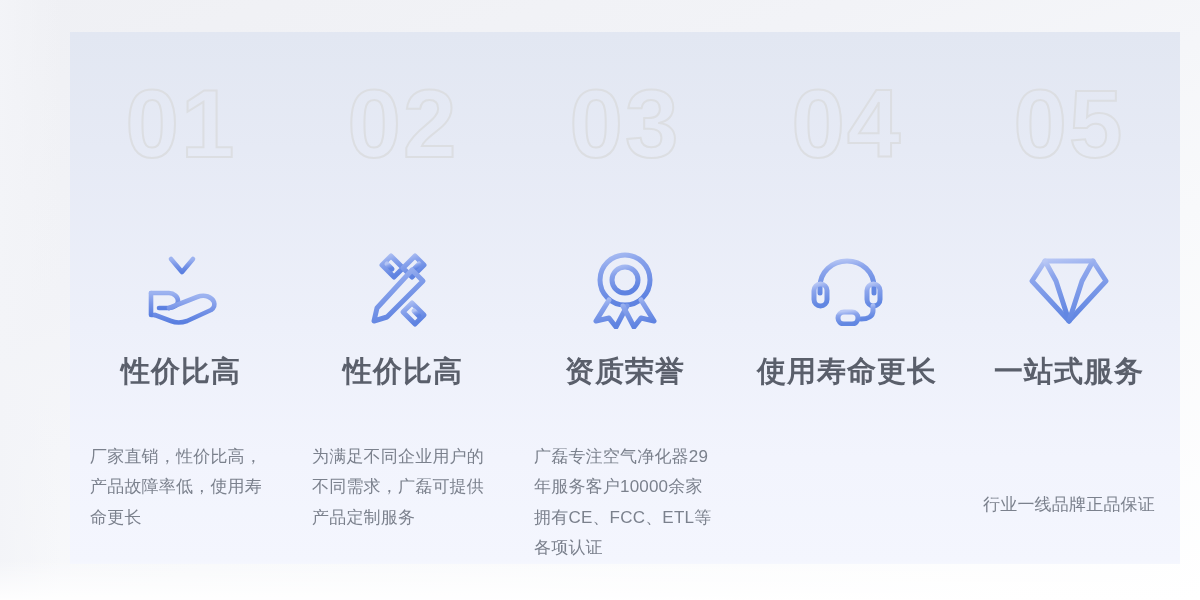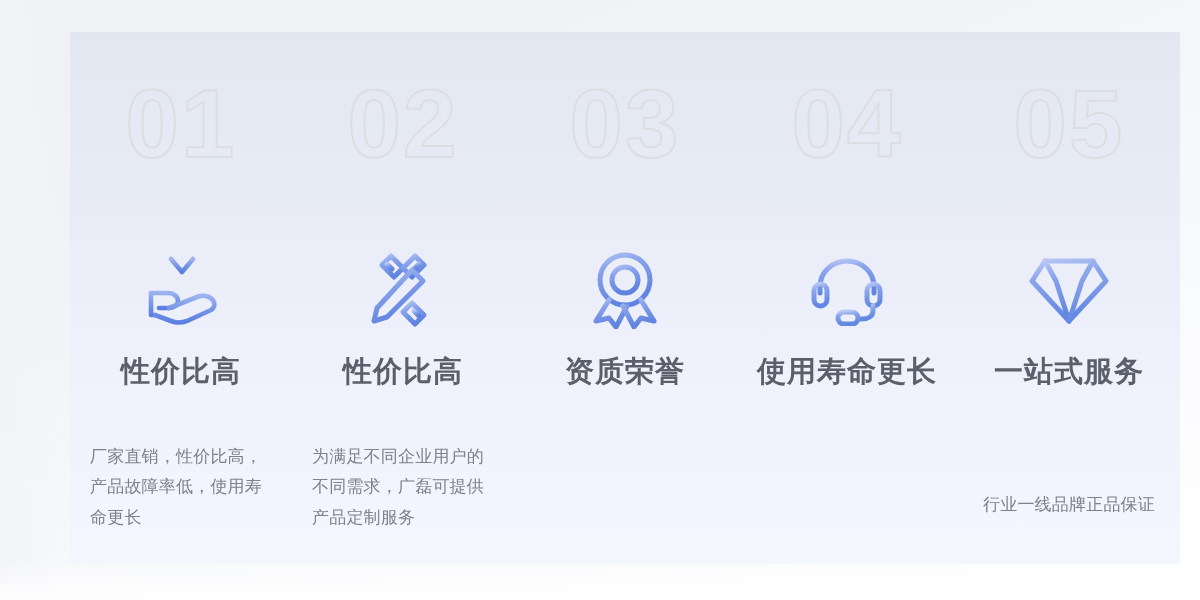--- a/index.html
+++ b/index.html
@@ -167,20 +167,21 @@
           </defs>
           <g stroke="url(#g3)" stroke-width="5" stroke-linecap="round" stroke-linejoin="round" fill="none">
             <circle cx="38" cy="29" r="25"></circle>
             <circle cx="38" cy="29" r="13"></circle>
             <path d="M22 49 L9 70 L22 67 L29 76 L40 55"></path>
             <path d="M54 49 L67 70 L54 67 L47 76 L36 55"></path>
           </g>
         </svg>
       </div>
       <div class="title">资质荣誉</div>
+      <div class="desc">广磊专注空气净化器29年服务客户10000余家拥有CE、FCC、ETL等各项认证</div>
     </div>
 
     <div class="card">
       <div class="num">04</div>
       <div class="icon-wrap">
         <svg width="72" height="72" viewBox="0 0 72 72" fill="none">
           <defs>
             <linearGradient id="g4" x1="0" y1="0" x2="0.2" y2="1">
               <stop offset="0" stop-color="#b9c8f5"></stop>
               <stop offset="0.3" stop-color="#8ca5ec"></stop>

